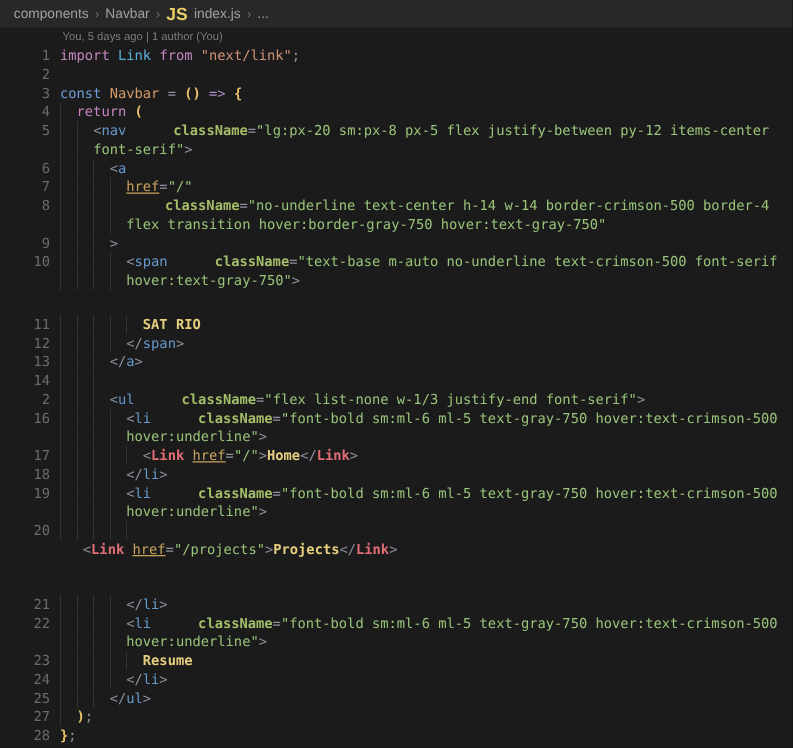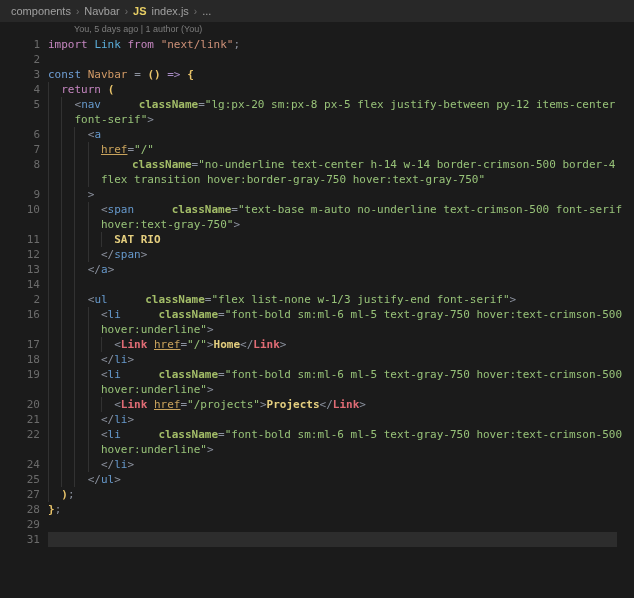--- a/index.html
+++ b/index.html
@@ -4,24 +4,24 @@
 <style>
   html,body{margin:0;padding:0;background:#161616;}
   body{width:634px;height:598px;overflow:hidden;font-family:"Liberation Sans",sans-serif;}
   #app{width:634px;height:598px;background:var(--bg);position:relative;}
 
   
   .crumbbar{height:22px;background:var(--barbg);display:flex;align-items:center;padding-left:9px;
             font-size:11px;color:var(--crumb);white-space:nowrap;}
   .crumb{margin:0 2px;cursor:default;}
   .sep{color:var(--sep);margin:0 3px;font-size:10px;}
-  .jsbadge{color:var(--jsicon);font-weight:bold;font-size:11px;margin:0 3px 0 2px;letter-spacing:0;}
+  .jsbadge{color:var(--jsicon);font-weight:bold;font-size:14px;margin:0 3px 0 2px;letter-spacing:0;}
 
   
-  .codelens{padding-left:74px;height:15px;line-height:15px;font-size:9px;color:var(--lens);
+  .codelens{padding-left:50px;height:15px;line-height:15px;font-size:9px;color:var(--lens);
             font-family:"Liberation Sans",sans-serif;cursor:pointer;}
 
   
   .coderows{position:relative;}
   .row{display:flex;height:15px;line-height:15px;font-family:"DejaVu Sans Mono",monospace;font-size:11px;}
   .lnum{display:inline-block;width:40px;min-width:40px;padding-right:8px;text-align:right;
         color:var(--lnum);user-select:none;}
   .ltext{flex:1;white-space:pre;margin-right:17px;color:var(--fg);}
   .row.hl .ltext{background:var(--hlbg);}
 
@@ -105,21 +105,21 @@
         <span class="ltext"><span class="tk-pl">      </span><span class="tk-pun">&gt;</span></span>
       </div>
       <div class="row" style="background-image: repeating-linear-gradient(to right, rgb(50, 50, 50) 0px, rgb(50, 50, 50) 1px, transparent 1px, transparent 13.24px); background-size: 50.96px 100%; background-repeat: no-repeat; background-position: 48px 0px;">
         <span class="lnum">10</span>
         <span class="ltext"><span class="tk-pl">        </span><span class="tk-pun">&lt;</span><span class="tk-tag">span</span><span class="tk-pl"> </span><span class="tk-attr">className</span><span class="tk-pun">=</span><span class="tk-str">"text-base m-auto no-underline text-crimson-500 font-serif</span></span>
       </div>
       <div class="row" style="background-image: repeating-linear-gradient(to right, rgb(50, 50, 50) 0px, rgb(50, 50, 50) 1px, transparent 1px, transparent 13.24px); background-size: 50.96px 100%; background-repeat: no-repeat; background-position: 48px 0px;">
         <span class="lnum"></span>
         <span class="ltext"><span class="tk-pl">        </span><span class="tk-str">hover:text-gray-750"</span><span class="tk-pun">&gt;</span></span>
       </div>
-      <div class="row" style="background-image: repeating-linear-gradient(to right, rgb(50, 50, 50) 0px, rgb(50, 50, 50) 1px, transparent 1px, transparent 13.24px); background-size: 64.2px 100%; background-repeat: no-repeat; background-position: 48px 0px;">
+      <div class="row" style="background-image: repeating-linear-gradient(to right, rgb(50, 50, 50) 0px, rgb(50, 50, 50) 1px, transparent 1px, transparent 13.24px); background-size: 64.2px 100%; background-repeat: no-repeat; background-position: 48px 0px; margin-top: 20px;">
         <span class="lnum">11</span>
         <span class="ltext"><span class="tk-pl">          </span><span class="tk-jsx">SAT RIO</span></span>
       </div>
       <div class="row" style="background-image: repeating-linear-gradient(to right, rgb(50, 50, 50) 0px, rgb(50, 50, 50) 1px, transparent 1px, transparent 13.24px); background-size: 50.96px 100%; background-repeat: no-repeat; background-position: 48px 0px;">
         <span class="lnum">12</span>
         <span class="ltext"><span class="tk-pl">        </span><span class="tk-pun">&lt;/</span><span class="tk-tag">span</span><span class="tk-pun">&gt;</span></span>
       </div>
       <div class="row" style="background-image: repeating-linear-gradient(to right, rgb(50, 50, 50) 0px, rgb(50, 50, 50) 1px, transparent 1px, transparent 13.24px); background-size: 37.72px 100%; background-repeat: no-repeat; background-position: 48px 0px;">
         <span class="lnum">13</span>
         <span class="ltext"><span class="tk-pl">      </span><span class="tk-pun">&lt;/</span><span class="tk-tag">a</span><span class="tk-pun">&gt;</span></span>
@@ -149,35 +149,39 @@
         <span class="ltext"><span class="tk-pl">        </span><span class="tk-pun">&lt;/</span><span class="tk-tag">li</span><span class="tk-pun">&gt;</span></span>
       </div>
       <div class="row" style="background-image: repeating-linear-gradient(to right, rgb(50, 50, 50) 0px, rgb(50, 50, 50) 1px, transparent 1px, transparent 13.24px); background-size: 50.96px 100%; background-repeat: no-repeat; background-position: 48px 0px;">
         <span class="lnum">19</span>
         <span class="ltext"><span class="tk-pl">        </span><span class="tk-pun">&lt;</span><span class="tk-tag">li</span><span class="tk-pl"> </span><span class="tk-attr">className</span><span class="tk-pun">=</span><span class="tk-str">"font-bold sm:ml-6 ml-5 text-gray-750 hover:text-crimson-500</span></span>
       </div>
       <div class="row" style="background-image: repeating-linear-gradient(to right, rgb(50, 50, 50) 0px, rgb(50, 50, 50) 1px, transparent 1px, transparent 13.24px); background-size: 50.96px 100%; background-repeat: no-repeat; background-position: 48px 0px;">
         <span class="lnum"></span>
         <span class="ltext"><span class="tk-pl">        </span><span class="tk-str">hover:underline"</span><span class="tk-pun">&gt;</span></span>
       </div>
-      <div class="row" style="background-image: repeating-linear-gradient(to right, rgb(50, 50, 50) 0px, rgb(50, 50, 50) 1px, transparent 1px, transparent 13.24px); background-size: 64.2px 100%; background-repeat: no-repeat; background-position: 48px 0px;">
+      <div class="row" style="background-image: repeating-linear-gradient(to right, rgb(50, 50, 50) 0px, rgb(50, 50, 50) 1px, transparent 1px, transparent 13.24px); background-size: 64.2px 100%; background-repeat: no-repeat; background-position: 48px 0px; flex-direction: column;">
         <span class="lnum">20</span>
         <span class="ltext"><span class="tk-pl">          </span><span class="tk-pun">&lt;</span><span class="tk-comp">Link</span><span class="tk-pl"> </span><span class="tk-attr2">href</span><span class="tk-pun">=</span><span class="tk-str">"/projects"</span><span class="tk-pun">&gt;</span><span class="tk-jsx">Projects</span><span class="tk-pun">&lt;/</span><span class="tk-comp">Link</span><span class="tk-pun">&gt;</span></span>
       </div>
-      <div class="row" style="background-image: repeating-linear-gradient(to right, rgb(50, 50, 50) 0px, rgb(50, 50, 50) 1px, transparent 1px, transparent 13.24px); background-size: 50.96px 100%; background-repeat: no-repeat; background-position: 48px 0px;">
+      <div class="row" style="background-image: repeating-linear-gradient(to right, rgb(50, 50, 50) 0px, rgb(50, 50, 50) 1px, transparent 1px, transparent 13.24px); background-size: 50.96px 100%; background-repeat: no-repeat; background-position: 48px 0px; margin-top: 44px;">
         <span class="lnum">21</span>
         <span class="ltext"><span class="tk-pl">        </span><span class="tk-pun">&lt;/</span><span class="tk-tag">li</span><span class="tk-pun">&gt;</span></span>
       </div>
       <div class="row" style="background-image: repeating-linear-gradient(to right, rgb(50, 50, 50) 0px, rgb(50, 50, 50) 1px, transparent 1px, transparent 13.24px); background-size: 50.96px 100%; background-repeat: no-repeat; background-position: 48px 0px;">
         <span class="lnum">22</span>
         <span class="ltext"><span class="tk-pl">        </span><span class="tk-pun">&lt;</span><span class="tk-tag">li</span><span class="tk-pl"> </span><span class="tk-attr">className</span><span class="tk-pun">=</span><span class="tk-str">"font-bold sm:ml-6 ml-5 text-gray-750 hover:text-crimson-500</span></span>
       </div>
       <div class="row" style="background-image: repeating-linear-gradient(to right, rgb(50, 50, 50) 0px, rgb(50, 50, 50) 1px, transparent 1px, transparent 13.24px); background-size: 50.96px 100%; background-repeat: no-repeat; background-position: 48px 0px;">
         <span class="lnum"></span>
         <span class="ltext"><span class="tk-pl">        </span><span class="tk-str">hover:underline"</span><span class="tk-pun">&gt;</span></span>
+      </div>
+      <div class="row" style="background-image: repeating-linear-gradient(to right, rgb(50, 50, 50) 0px, rgb(50, 50, 50) 1px, transparent 1px, transparent 13.24px); background-size: 64.2px 100%; background-repeat: no-repeat; background-position: 48px 0px;">
+        <span class="lnum">23</span>
+        <span class="ltext"><span class="tk-pl">          </span><span class="tk-jsx">Resume</span></span>
       </div>
       <div class="row" style="background-image: repeating-linear-gradient(to right, rgb(50, 50, 50) 0px, rgb(50, 50, 50) 1px, transparent 1px, transparent 13.24px); background-size: 50.96px 100%; background-repeat: no-repeat; background-position: 48px 0px;">
         <span class="lnum">24</span>
         <span class="ltext"><span class="tk-pl">        </span><span class="tk-pun">&lt;/</span><span class="tk-tag">li</span><span class="tk-pun">&gt;</span></span>
       </div>
       <div class="row" style="background-image: repeating-linear-gradient(to right, rgb(50, 50, 50) 0px, rgb(50, 50, 50) 1px, transparent 1px, transparent 13.24px); background-size: 37.72px 100%; background-repeat: no-repeat; background-position: 48px 0px;">
         <span class="lnum">25</span>
         <span class="ltext"><span class="tk-pl">      </span><span class="tk-pun">&lt;/</span><span class="tk-tag">ul</span><span class="tk-pun">&gt;</span></span>
       </div>
       <div class="row" style="background-image: repeating-linear-gradient(to right, rgb(50, 50, 50) 0px, rgb(50, 50, 50) 1px, transparent 1px, transparent 13.24px); background-size: 11.24px 100%; background-repeat: no-repeat; background-position: 48px 0px;">

